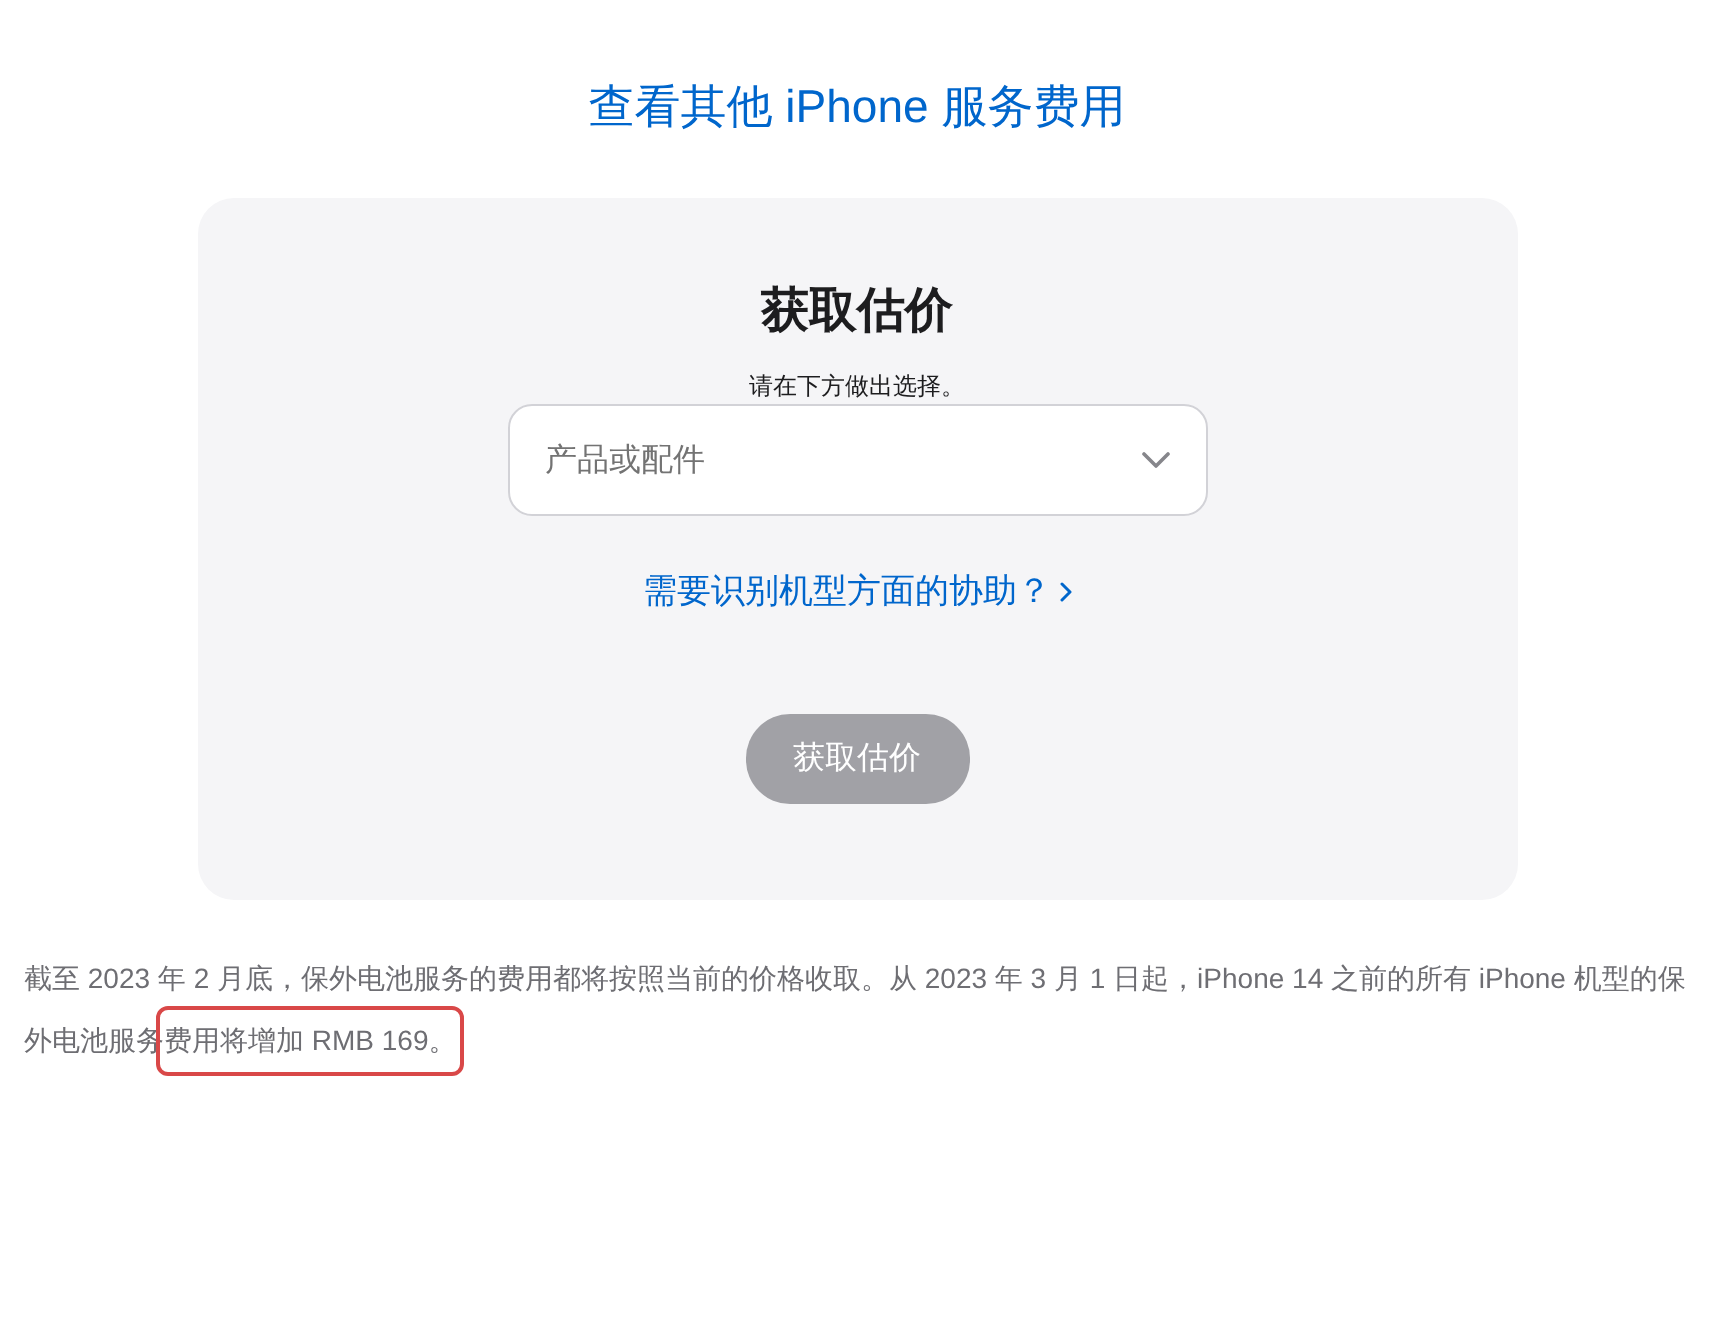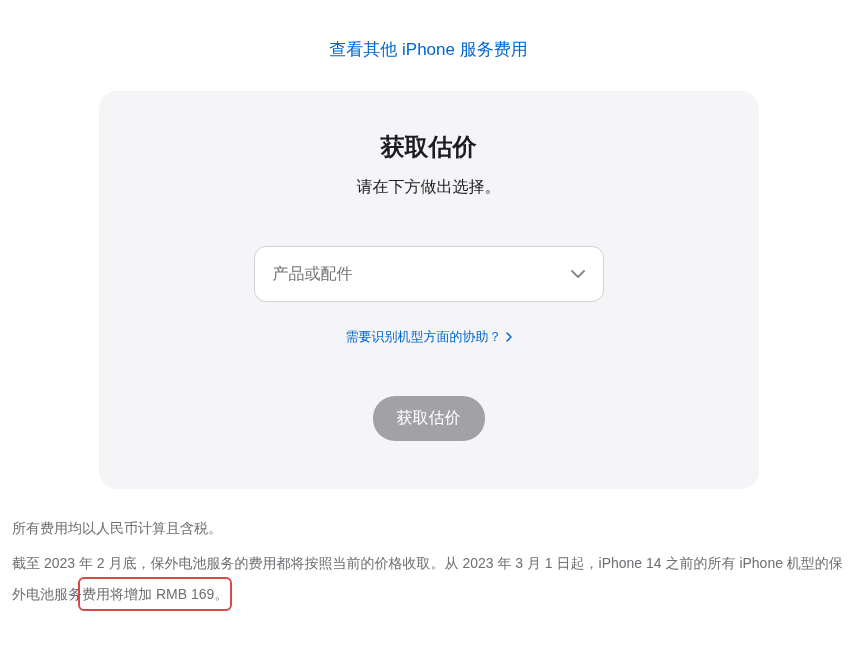--- a/index.html
+++ b/index.html
@@ -15,40 +15,39 @@
       overflow: hidden;
     }
     .top-link {
       text-align: center;
       padding-top: 38px;
       padding-bottom: 30px;
     }
     .top-link a {
       color: #0066cc;
       text-decoration: none;
-      font-size: 17px;
+      font-size: 23px;
     }
     .card {
       width: 660px;
       margin: 0 auto;
       background: #f5f5f7;
       border-radius: 18px;
       padding: 40px 60px 30px 60px;
       text-align: center;
     }
     .card-title {
       font-size: 24px;
       font-weight: 600;
       color: #1d1d1f;
       margin-bottom: 14px;
     }
     .card-subtitle {
-      font-size: 16px;
+      font-size: 12px;
       color: #1d1d1f;
-      margin-bottom: 48px;
     }
     .select-wrapper {
       position: relative;
       width: 350px;
       margin: 0 auto 20px auto;
     }
     .select-box {
       width: 100%;
       height: 56px;
       background: #ffffff;
@@ -64,21 +63,21 @@
       color: #737373;
       font-size: 16px;
     }
     .chevron {
       width: 14px;
       height: 8px;
     }
     .help-link {
       color: #0066cc;
       text-decoration: none;
-      font-size: 13px;
+      font-size: 17px;
       display: inline-flex;
       align-items: center;
       gap: 4px;
       margin-top: 6px;
       margin-bottom: 50px;
     }
     .help-chevron {
       width: 6px;
       height: 10px;
     }
@@ -145,17 +144,16 @@
       <path d="M1 1L5 5L1 9" stroke="#0066cc" stroke-width="1.5" stroke-linecap="round" stroke-linejoin="round"></path>
     </svg>
   </a>
 
   <div>
     <button class="submit-btn">获取估价</button>
   </div>
 </div>
 
 <div class="footer-text">
-  <div class="footer-para">所有费用均以人民币计算且含税。</div>
   <div class="footer-para">
     <span>截至 2023 年 2 月底，保外电池服务的费用都将按照当前的价格收取。从 2023 年 3 月 1 日起，iPhone 14 之前的所有 iPhone 机型的保外电池服务</span><span class="highlight">费用将增加 RMB 169。</span>
   </div>
 </div>
 
 </body></html>

